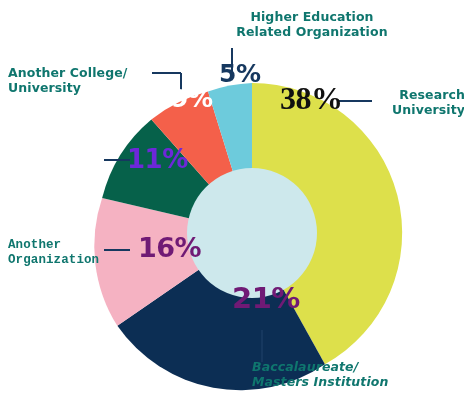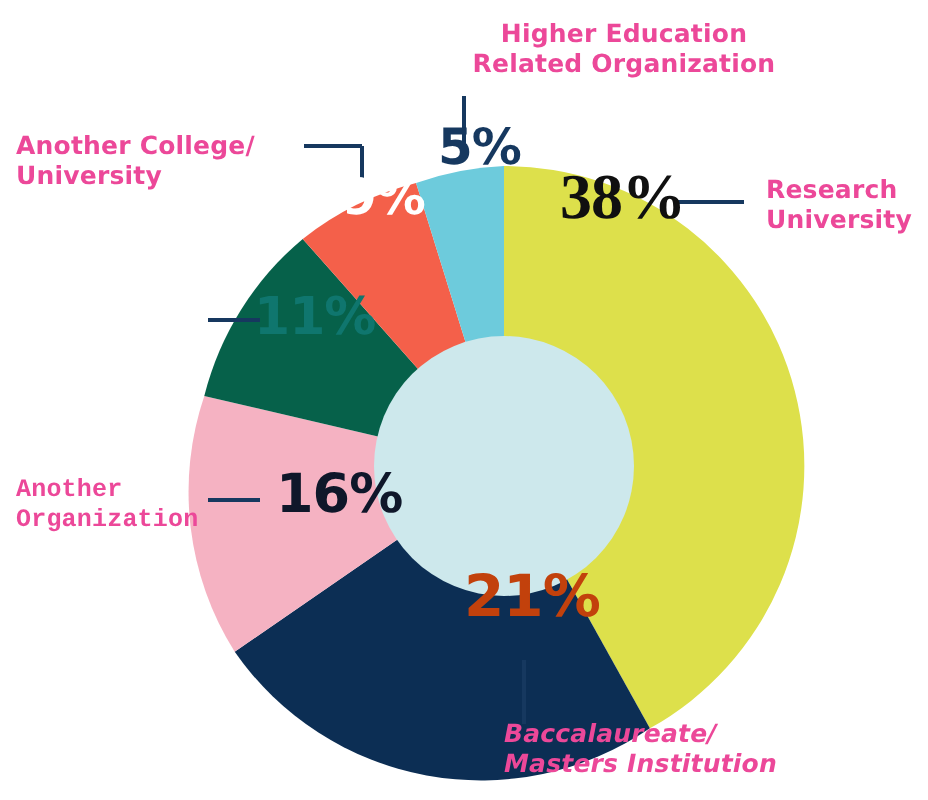--- a/index.html
+++ b/index.html
@@ -20,21 +20,21 @@
   }
   .donut-svg {
     position: absolute;
     left: 0;
     top: 0;
     width: 464px;
     height: 400px;
   }
   .cat-label {
     position: absolute;
-    color: #ec4899;
+    color: #0f766e;
     font-size: 12.5px;
     font-weight: bold;
     line-height: 1.18;
     letter-spacing: 0.1px;
     white-space: pre-line;
   }
   .cat-label.align-right { text-align: left; }
   .cat-label.align-left  { text-align: left; }
   .cat-label.align-center{ text-align: center; }
 
@@ -78,31 +78,31 @@
   <div class="cat-label align-center" style="left:222px; top:10px; width:180px;">Higher Education
 Related Organization</div>
 
   <div class="cat-label align-right" style="left:8px; top:66px; width:150px;">Another College/
 University</div>
 
 
   <div class="cat-label align-right" style="left:8px; top:238px; width:110px;font-family:Liberation Mono, monospace;">Another
 Organization</div>
 
-  <div class="cat-label align-left" style="left:383px; top:88px; width:82px;">Research
+  <div class="cat-label align-left" style="left:383px; top:88px; width:82px;text-align:right;">Research
 University</div>
 
   <div class="cat-label align-left" style="left:252px; top:360px; width:200px;font-style:italic;">Baccalaureate/
 Masters Institution</div>
 
   <div class="pct-label" style="left:280px; top:80px; font-size:32px; color:#101010;font-family:Liberation Serif, serif;">38%</div>
 
-  <div class="pct-label" style="left:232px; top:281px; font-size:29px; color:#c2410c;text-align:right;">21%</div>
+  <div class="pct-label" style="left:232px; top:281px; font-size:29px; color:#701a75;text-align:right;">21%</div>
 
-  <div class="pct-label" style="left:138px; top:232px; font-size:27px; color:#0f172a;">16%</div>
+  <div class="pct-label" style="left:138px; top:232px; font-size:27px; color:#701a75;">16%</div>
 
-  <div class="pct-label" style="left:127px; top:144px; font-size:26px; color:#0f766e;">11%</div>
+  <div class="pct-label" style="left:127px; top:144px; font-size:26px; color:#6d28d9;">11%</div>
 
   <div class="pct-label" style="left:171px; top:84px; font-size:25px; color:#ffffff;">9%</div>
 
   <div class="pct-label" style="left:219px; top:59px; font-size:25px; color:#16385f;">5%</div>
 
 </div>
 
 </body></html>

